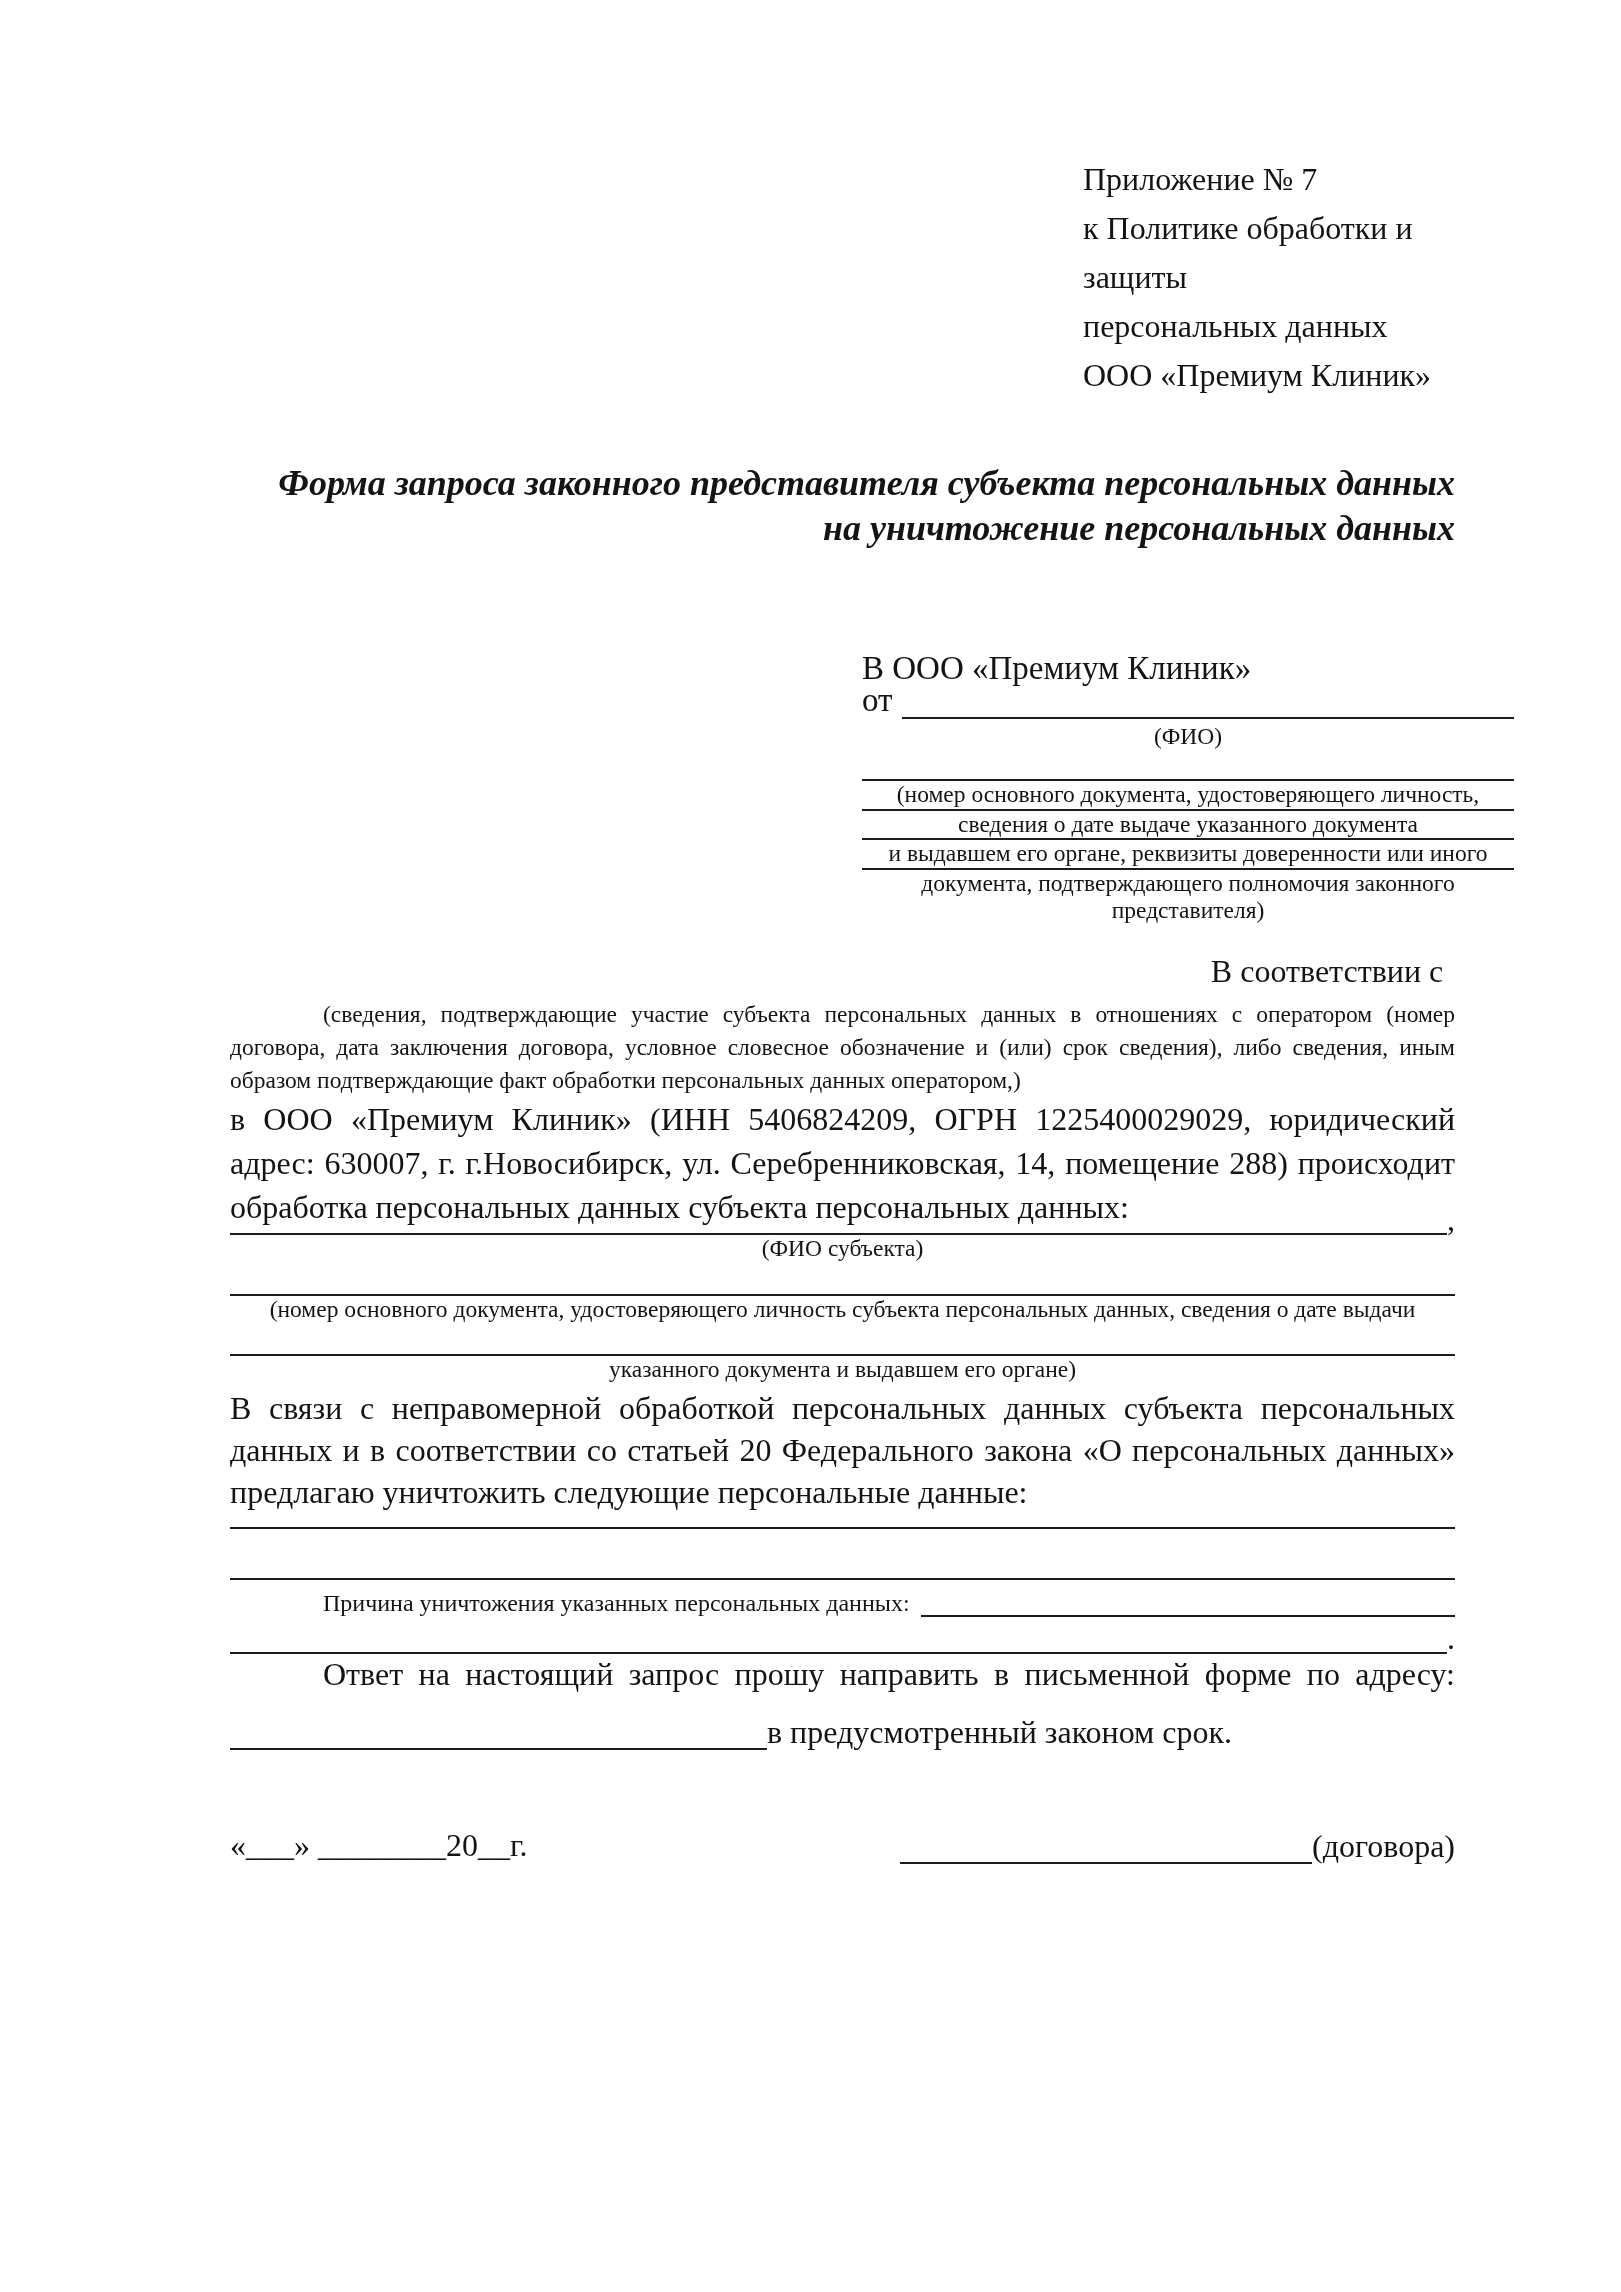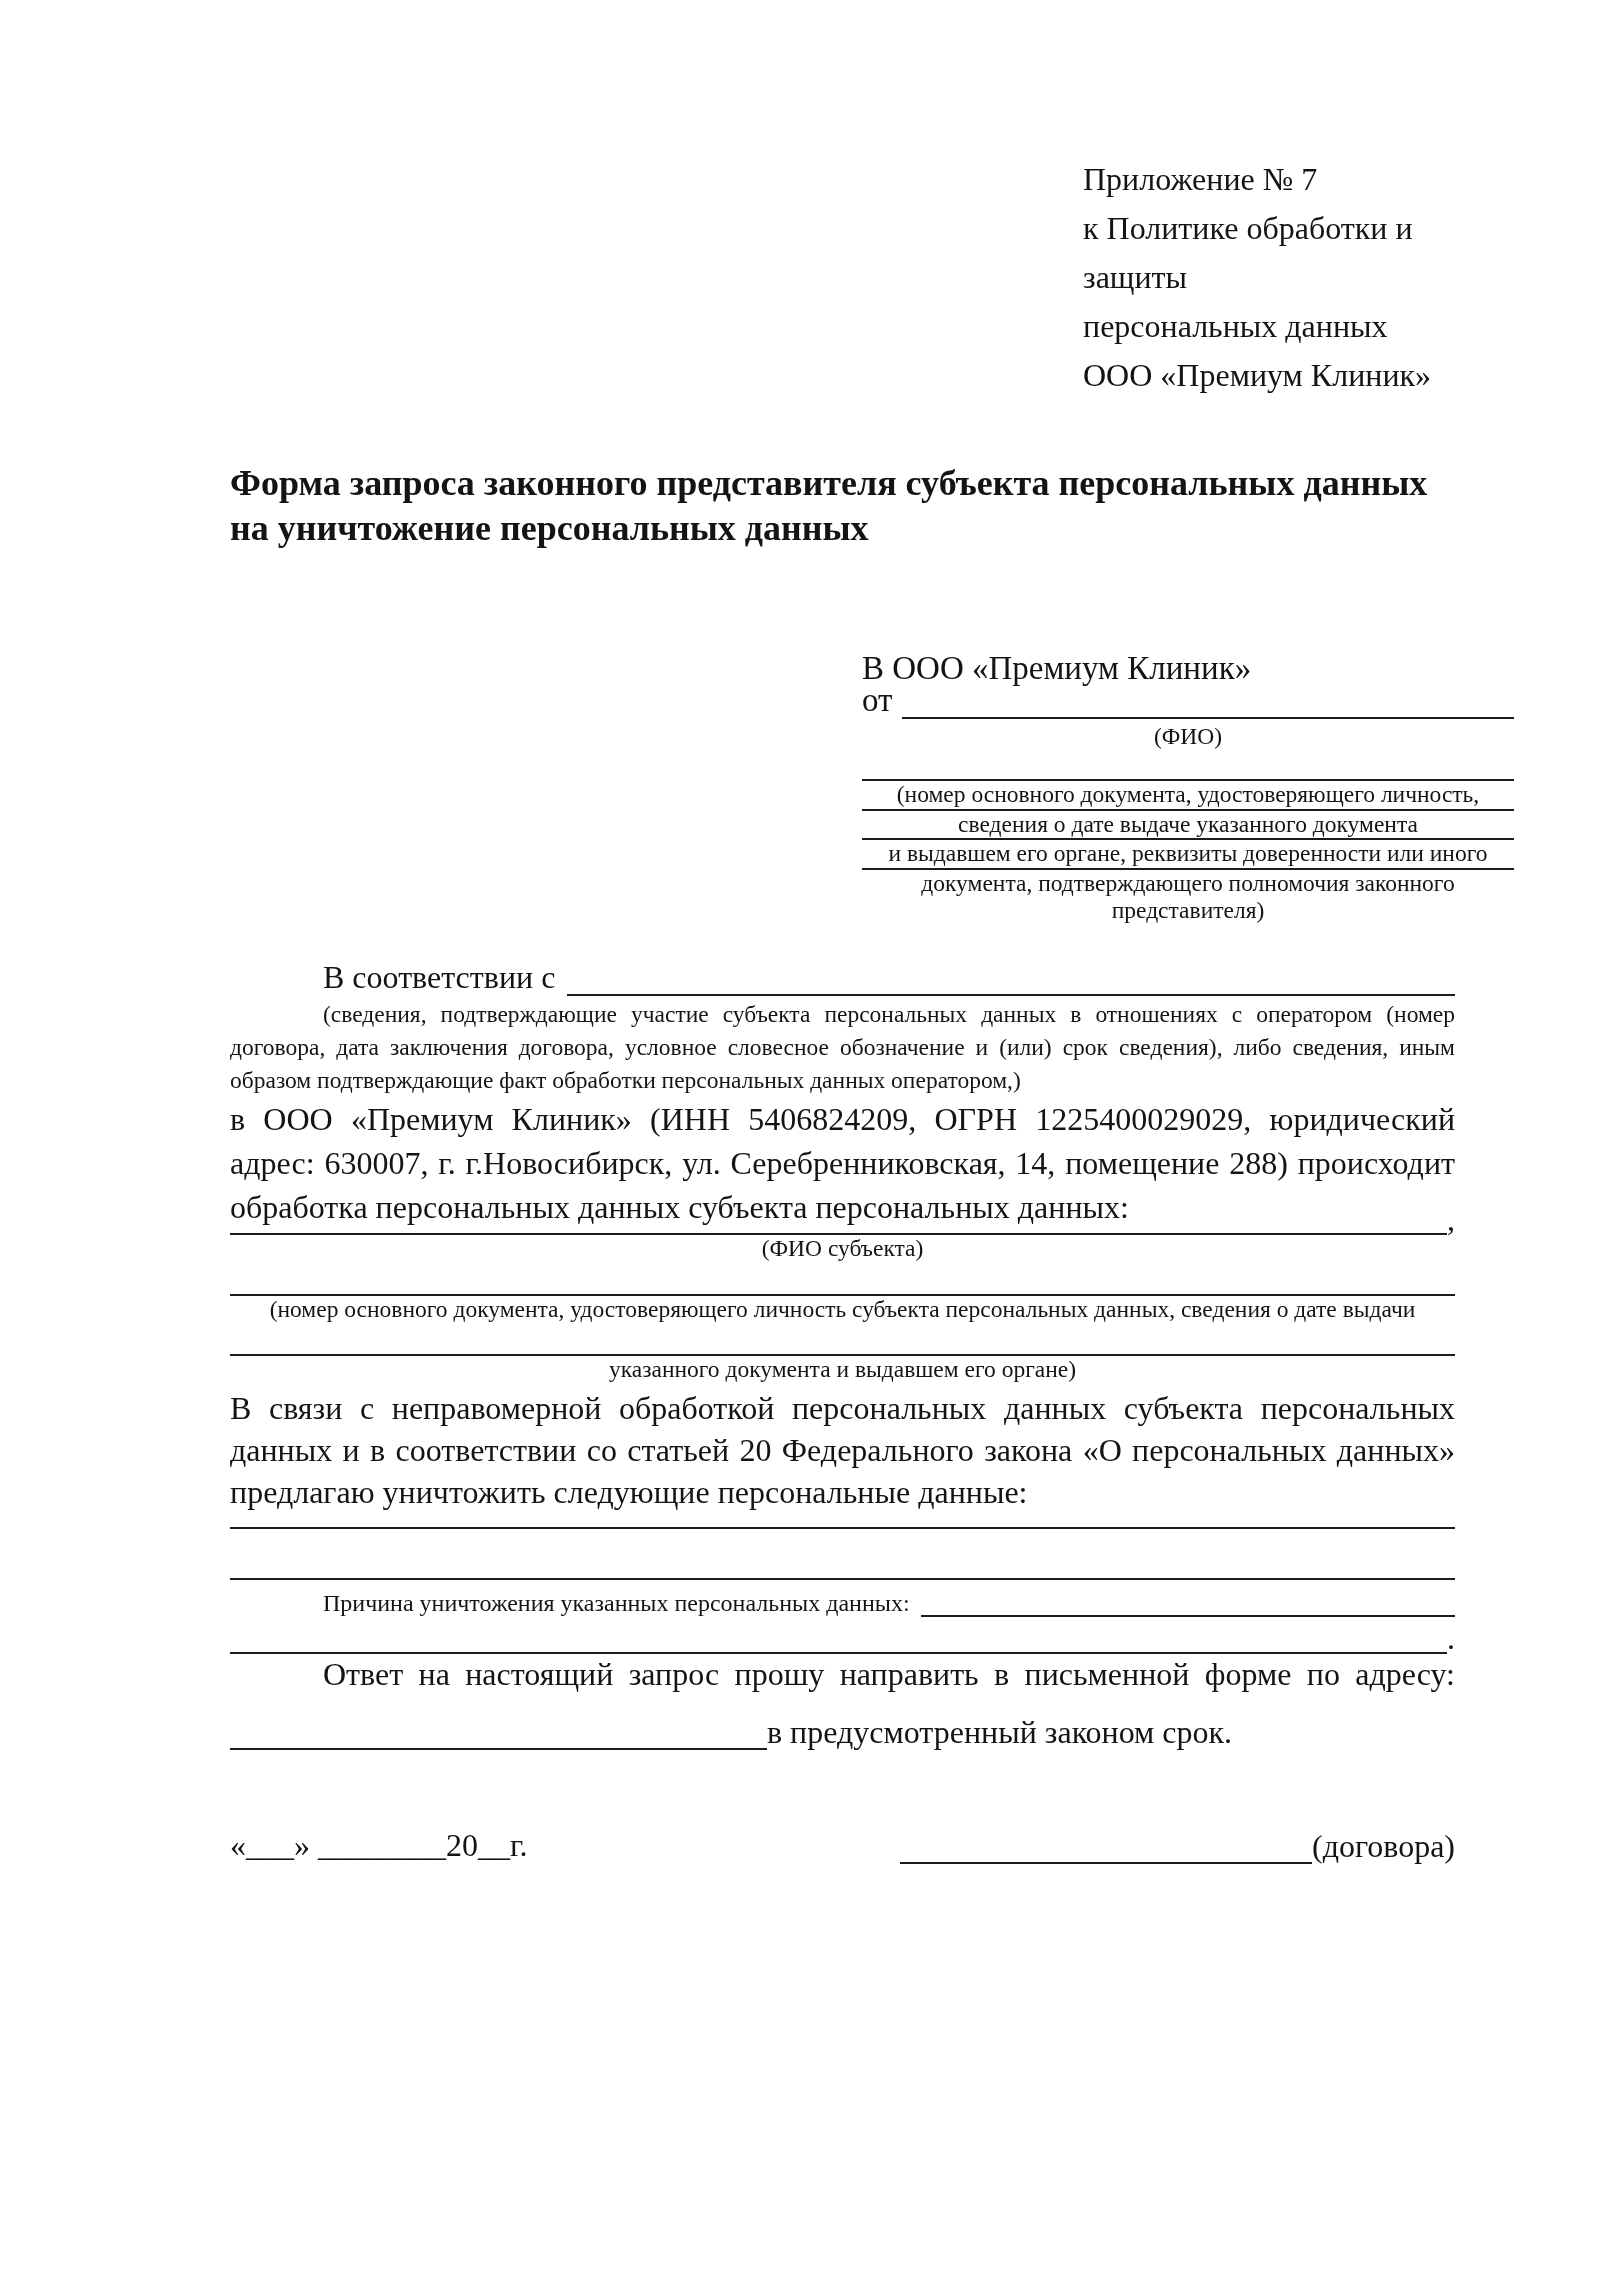--- a/index.html
+++ b/index.html
@@ -15,41 +15,42 @@
     width: 1562px; height: 2293px;
     padding: 155px 107px 0 230px;
     box-sizing: border-box;
     overflow: hidden;
   }
   
   .appendix { margin-left: 853px; font-size: 32px; line-height: 49px; }
   
   .title {
     margin: 61px 0 0 0;
-    text-align: left;
+    text-align: right;
     font-weight: bold;
     font-size: 36px;
     line-height: 45px;
+    font-style: italic;
   }
   
   .addressee { margin-top: 98px; margin-left: 632px; width: 652px; }
   .to-line { font-size: 33px; line-height: 39px; }
   .from-row { display: flex; align-items: flex-end; height: 31px; font-size: 33px; }
   .from-row .lbl { white-space: nowrap; margin-right: 9.8px; }
   .fill { flex: 1 1 auto; border-bottom: 2.9px solid #1c1c1c; }
   .cap { font-size: 23.5px; line-height: 27.4px; text-align: center; }
   .addressee .cap { margin-top: 3.9px; }
   .fgroup .line { border-bottom: 2.9px solid #1c1c1c; }
   .fgroup:nth-of-type(1) .line { height: 29px; }
   .fgroup:nth-of-type(2) .line { height: 45px; }
   .fgroup:nth-of-type(3) .line { height: 33px; }
   .fgroup:nth-of-type(4) .line { height: 29px; }
   .fgroup .cap { margin-top: 0; }
   
-  .accord-row { margin-top: 29px; display: flex; align-items: flex-end; height: 43px; font-size: 32px; }
+  .accord-row { margin-top: 29px; display: flex; align-items: flex-end; height: 43px; font-size: 32px; flex-direction: column; }
   .ind { width: 93px; flex: 0 0 auto; }
   .accord-row .lbl { white-space: nowrap; margin-right: 11.8px; }
   .small-note {
     margin: 2px 0 0 0;
     font-size: 23.5px; line-height: 33px;
     text-align: justify; text-indent: 93px;
   }
   .body-par { margin: 0; font-size: 32px; line-height: 44px; text-align: justify; }
   .demand { margin-top: 3.9px; line-height: 42px; }
   .sline { display: flex; align-items: flex-end; }

